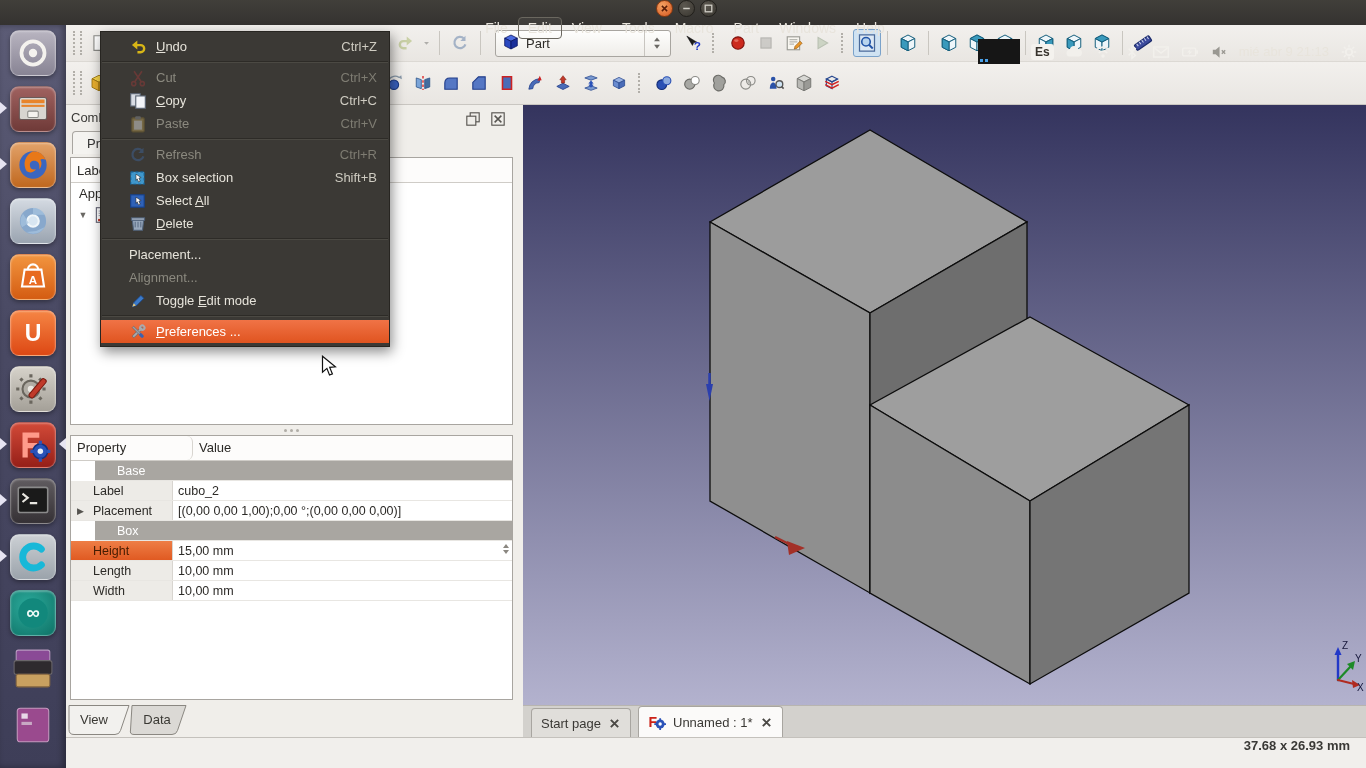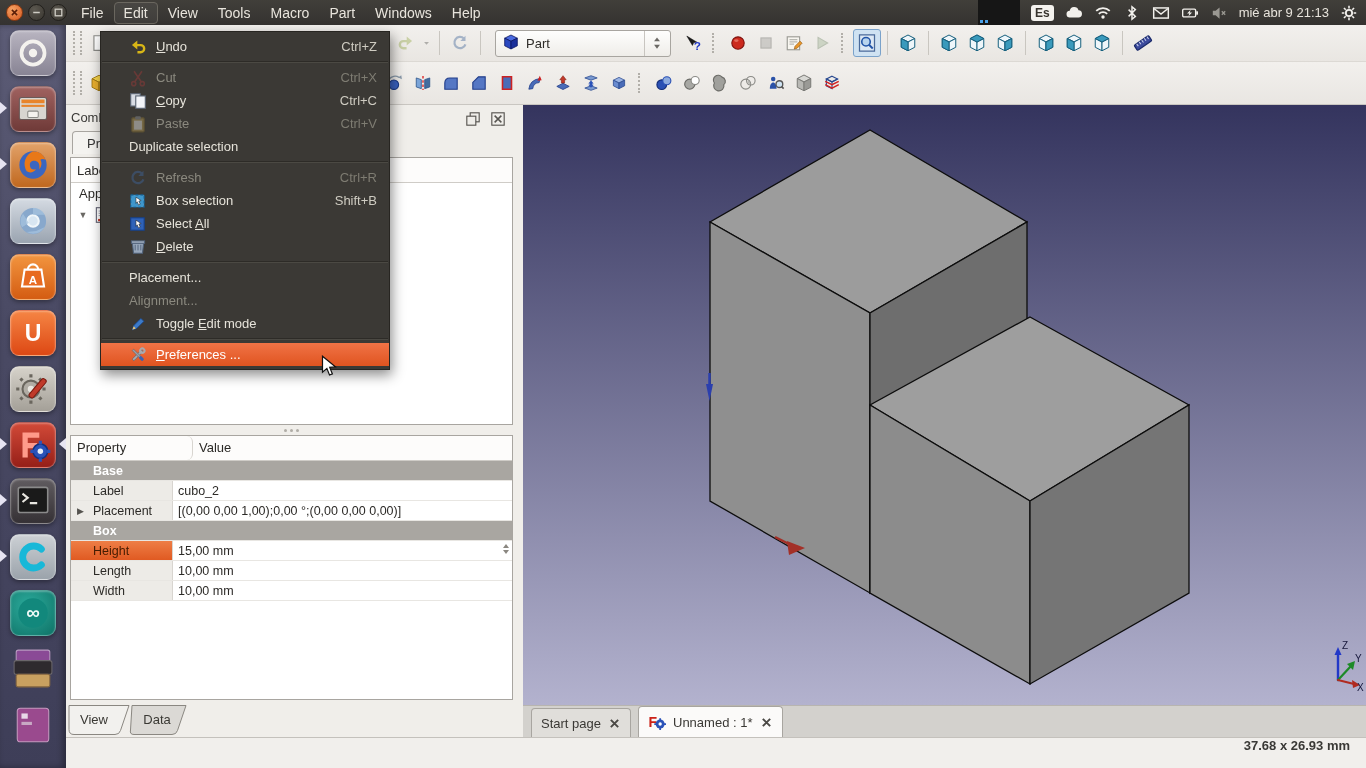--- a/index.html
+++ b/index.html
@@ -2,21 +2,21 @@
 <html><head>
 <meta charset="utf-8">
 <style>
   html,body{margin:0;padding:0;background:#222;}
   *{box-sizing:border-box;}
   #root{position:relative;width:1366px;height:768px;overflow:hidden;
         font-family:"Liberation Sans",sans-serif;background:#efedea;}
 
   
   .panel{position:absolute;left:0;top:0;width:1366px;height:25px;background:linear-gradient(#413f3a,#343230);
-         display:flex;align-items:center;color:#e8e4dc;z-index:40;}
+         display:flex;align-items:center;color:#e8e4dc;z-index:40;flex-direction:column;}
   .wincontrols{display:flex;align-items:center;gap:5px;padding-left:6px;}
   .wc{width:17px;height:17px;border-radius:50%;background:radial-gradient(circle at 35% 30%,#5c5850,#38352f);
       border:1px solid #211f1b;display:flex;align-items:center;justify-content:center;}
   .wc.close{background:radial-gradient(circle at 35% 30%,#f5a263,#d4571f);border-color:#8a3a10;}
   .menubar{display:flex;align-items:center;margin-left:4px;font-size:14px;}
   .menu-item{padding:2px 9px;border:1px solid transparent;border-radius:4px;cursor:default;}
   .menu-item.active{border-color:#6a675f;background:rgba(255,255,255,.05);}
   .indicators{margin-left:auto;display:flex;align-items:center;gap:11px;padding-right:8px;height:25px;}
   .ind{display:flex;align-items:center;}
   .ind-kbd{background:#f4f2ee;color:#38342e;font-size:12px;font-weight:bold;border-radius:3px;padding:1px 4px;}
@@ -76,21 +76,21 @@
   .tree-row{height:21px;display:flex;align-items:center;padding-left:6px;gap:4px;}
   .tree-exp{color:#6a6864;font-size:9px;width:12px;text-align:center;}
   .cv-split{position:absolute;left:4px;top:321px;width:443px;height:8px;display:flex;align-items:center;justify-content:center;gap:3px;}
   .cv-split i{width:3px;height:3px;background:#b0ada7;border-radius:50%;}
   .cv-table{position:absolute;left:4px;top:330px;width:443px;height:265px;background:#fff;border:1px solid #a8a5a0;
             font-size:12.5px;color:#2c2a27;overflow:hidden;}
   .phead{height:25px;display:flex;border-bottom:1px solid #cfccc7;background:#fdfcfb;font-size:13px;}
   .phead div{padding:4px 0 0 6px;}
   .phead .c1{width:122px;border-right:1px solid #d8d5d0;border-radius:6px;}
   .prow{height:20px;display:flex;border-bottom:1px solid #e8e6e2;}
-  .prow.group{background:#a9a6a1;color:#fff;font-weight:bold;}
+  .prow.group{background:#a9a6a1;color:#fff;font-weight:normal;margin-left:24px;}
   .prow.group span{padding-left:22px;line-height:20px;}
   .pname{width:102px;background:#edebe7;border-right:1px solid #d8d5d0;padding-left:22px;line-height:20px;position:relative;}
   .prow.sel .pname{background:linear-gradient(#ee7e46,#e05a22);color:#441c02;}
   .pexp{position:absolute;left:6px;top:0;font-size:9px;color:#55534f;}
   .pval{flex:1;background:#fff;padding-left:5px;line-height:20px;position:relative;}
   .pspin{position:absolute;right:3px;top:2px;display:flex;flex-direction:column;gap:2px;align-items:center;}
   .pspin i{border:3.5px solid transparent;display:block;}
   .pspin .up{border-bottom:4.5px solid #8a8780;margin-top:-2px;}
   .pspin .dn{border-top:4.5px solid #8a8780;}
   .cv-bottomtabs{position:absolute;left:2px;top:600px;}
@@ -773,23 +773,20 @@
         <span class="mi">
           <svg viewBox="0 0 16 16" width="18" height="18">
             <rect x="2.5" y="2.5" width="11" height="12.5" rx="1" fill="#caa23a" stroke="#8a6a14"></rect>
             <rect x="5.5" y="1" width="5" height="3" rx="1" fill="#8c9096"></rect>
             <rect x="4.5" y="5" width="7" height="8" fill="#f4f2ea"></rect>
           </svg>
         </span>
         <span class="ml">Paste</span>
         <span class="ms">Ctrl+V</span>
       </div>
-      <div class="mrow">
-        <span class="ml">Duplicate selection</span>
-      </div>
       <div class="msep"></div>
       <div class="mrow dis">
         <span class="mi">
           <svg viewBox="0 0 16 16" width="18" height="18">
             <path d="M12.8 9.2A5 5 0 1 1 11.5 4" fill="none" stroke="#3068b8" stroke-width="2"></path>
             <path d="M12.9 1.6v4.6H8.3z" fill="#3068b8"></path>
           </svg>
         </span>
         <span class="ml">Refresh</span>
         <span class="ms">Ctrl+R</span>

